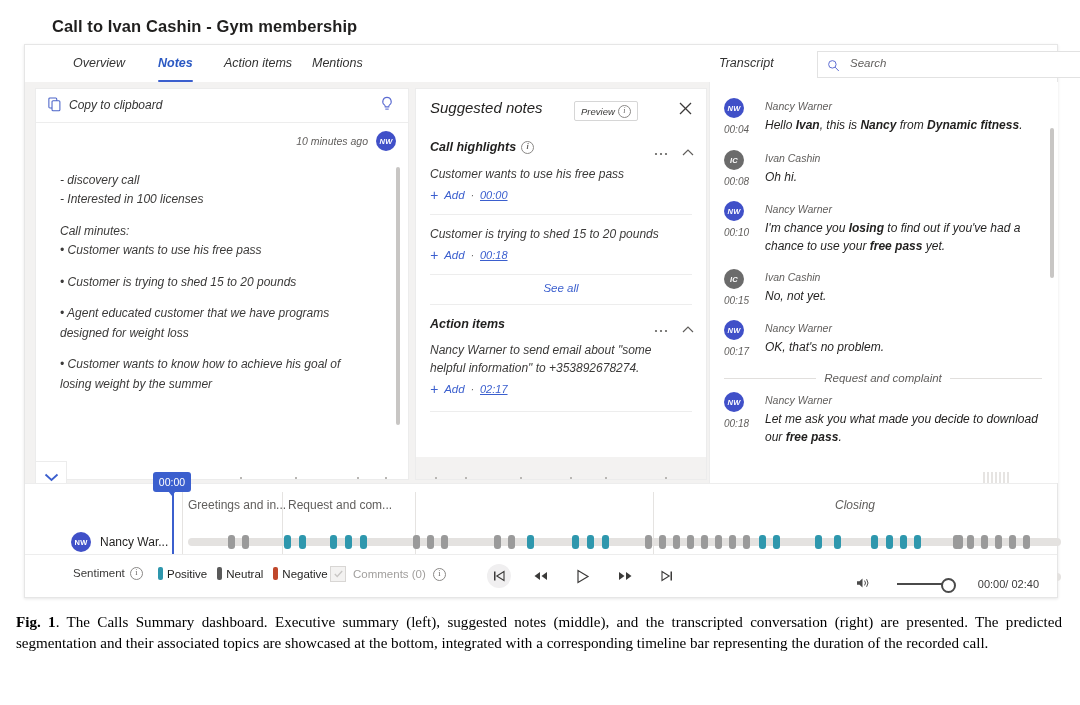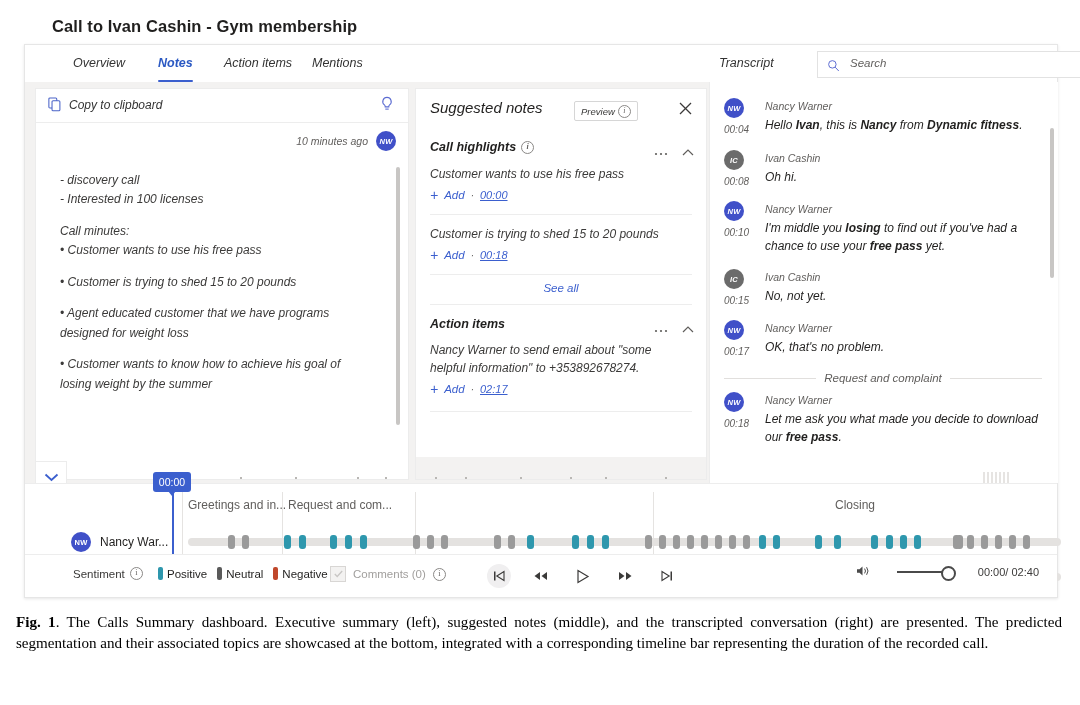--- a/index.html
+++ b/index.html
@@ -88,33 +88,33 @@
   .m-pos{background:#2e97ad;}
   .m-neu{background:#9a9a9a;}
 
   
   .ruler{position:absolute;left:40px;top:-10px;width:990px;height:10px;}
   .ruler .dt{position:absolute;top:3px;width:2px;height:2px;background:#b9b7b4;}
   .ruler .hatch{position:absolute;right:44px;top:-2px;width:28px;height:11px;background:repeating-linear-gradient(90deg,#e6e4e2 0 2px,#fff 2px 4px);}
 
   
   .footer{position:absolute;left:0;bottom:0;width:100%;height:42px;border-top:1px solid #ededed;background:#fff;}
-  .f-item{position:absolute;top:12px;font-size:11.5px;color:#3b3a39;display:flex;align-items:center;gap:5px;}
+  .f-item{position:absolute;top:12px;font-size:11.5px;color:#3b3a39;display:flex;gap:5px;}
   .legend{position:absolute;left:133px;top:12px;display:flex;align-items:center;gap:10px;font-size:11.5px;color:#201f1e;}
   .legend .lg{display:flex;align-items:center;gap:4px;}
   .swatch{width:5px;height:13px;border-radius:2px;}
   .sw-pos{background:#2e97ad;}
   .sw-neu{background:#5a5a5a;}
   .sw-neg{background:#c0472b;}
   .comments{position:absolute;left:305px;top:11px;display:flex;align-items:center;gap:7px;font-size:11.5px;color:#a19f9d;}
   .cbox{width:14px;height:14px;border:1px solid #d8d6d4;background:#f3f2f1;display:flex;align-items:center;justify-content:center;}
   .transport{position:absolute;left:462px;top:9px;display:flex;align-items:center;gap:18px;}
   .tbtn{width:24px;height:24px;display:flex;align-items:center;justify-content:center;cursor:pointer;}
   .tbtn.first{background:#f0eff0;border-radius:50%;}
-  .volume{position:absolute;right:18px;top:8px;display:flex;align-items:center;gap:27px;}
+  .volume{position:absolute;right:18px;top:20px;display:flex;align-items:center;gap:27px;}
   .vbar{position:relative;width:54px;height:2px;background:#4a4a4a;}
   .vknob{position:absolute;right:-5px;top:-5px;width:11px;height:11px;border-radius:50%;background:#fff;border:2px solid #4a4a4a;}
   .vtime{font-size:11px;color:#3b3a39;}
 
   
   .caption{position:absolute;left:16px;top:612px;width:1046px;font-family:"Liberation Serif",serif;font-size:15.1px;line-height:1.37;color:#000;text-align:justify;}
   .caption b{font-weight:700;}
   .info-ico{display:inline-block;width:11px;height:11px;border:1px solid #8a8886;border-radius:50%;font-size:8px;line-height:10px;text-align:center;color:#605e5c;font-family:"Liberation Serif",serif;}
 </style>
 </head>
@@ -293,21 +293,21 @@
           <span class="tav avatar av-ic">IC</span>
           <span class="tts">00:08</span>
           <span class="tname">Ivan Cashin</span>
           <div class="tbody"><span>Oh hi.</span></div>
         </div>
 
         <div class="tline" style="top:119px;">
           <span class="tav avatar av-nw">NW</span>
           <span class="tts">00:10</span>
           <span class="tname">Nancy Warner</span>
-          <div class="tbody"><span>I'm middle you </span><b>losing</b><span> to find out if you've had a chance to use your </span><b>free pass</b><span> yet.</span></div>
+          <div class="tbody"><span>I'm chance you </span><b>losing</b><span> to find out if you've had a chance to use your </span><b>free pass</b><span> yet.</span></div>
         </div>
 
         <div class="tline" style="top:187px;">
           <span class="tav avatar av-ic">IC</span>
           <span class="tts">00:15</span>
           <span class="tname">Ivan Cashin</span>
           <div class="tbody"><span>No, not yet.</span></div>
         </div>
 
         <div class="tline" style="top:238px;">
@@ -350,21 +350,21 @@
           <span class="dt" style="left: 600px;"></span>
         </div>
 
       <div class="seg-div" style="left:157px;"></div>
       <div class="seg-div" style="left:257px;"></div>
       <div class="seg-div" style="left:390px;"></div>
       <div class="seg-div" style="left:628px;"></div>
 
       <div class="seg-head" style="left:163px;">Greetings and in...</div>
       <div class="seg-head" style="left:263px;">Request and com...</div>
-      <div class="seg-head" style="left:810px;">Closing</div>
+      <div class="seg-head" style="left:810px;font-style:italic;">Closing</div>
 
       <div class="cursor-line"></div>
       <div class="cursor-chip">00:00</div>
 
       <div class="speaker" style="top:48px;">
         <span class="avatar av-nw">NW</span>
         <span class="sname">Nancy War...</span>
       </div>
       <div class="track" style="top:54px;" id="track0">
           <span class="mark m-neu" style="left: 40.158px;"></span>

